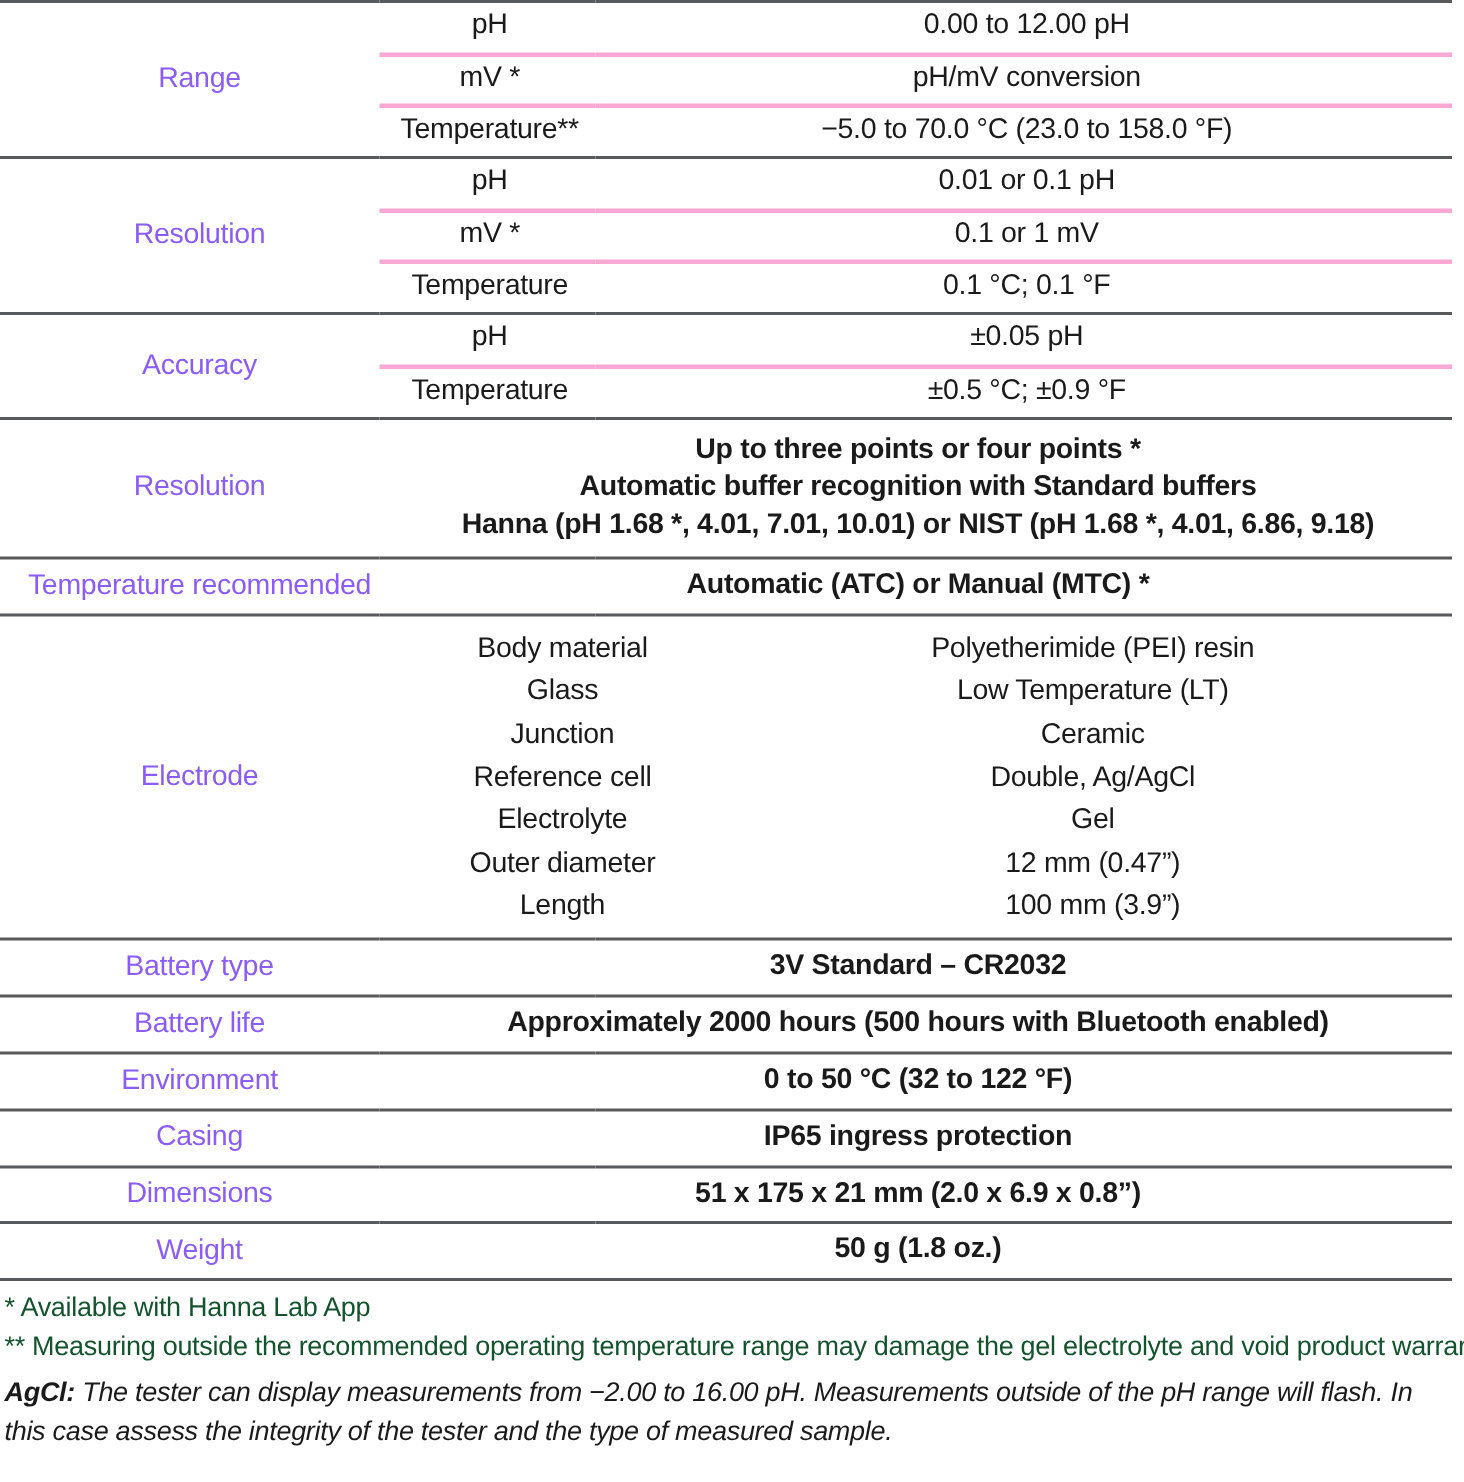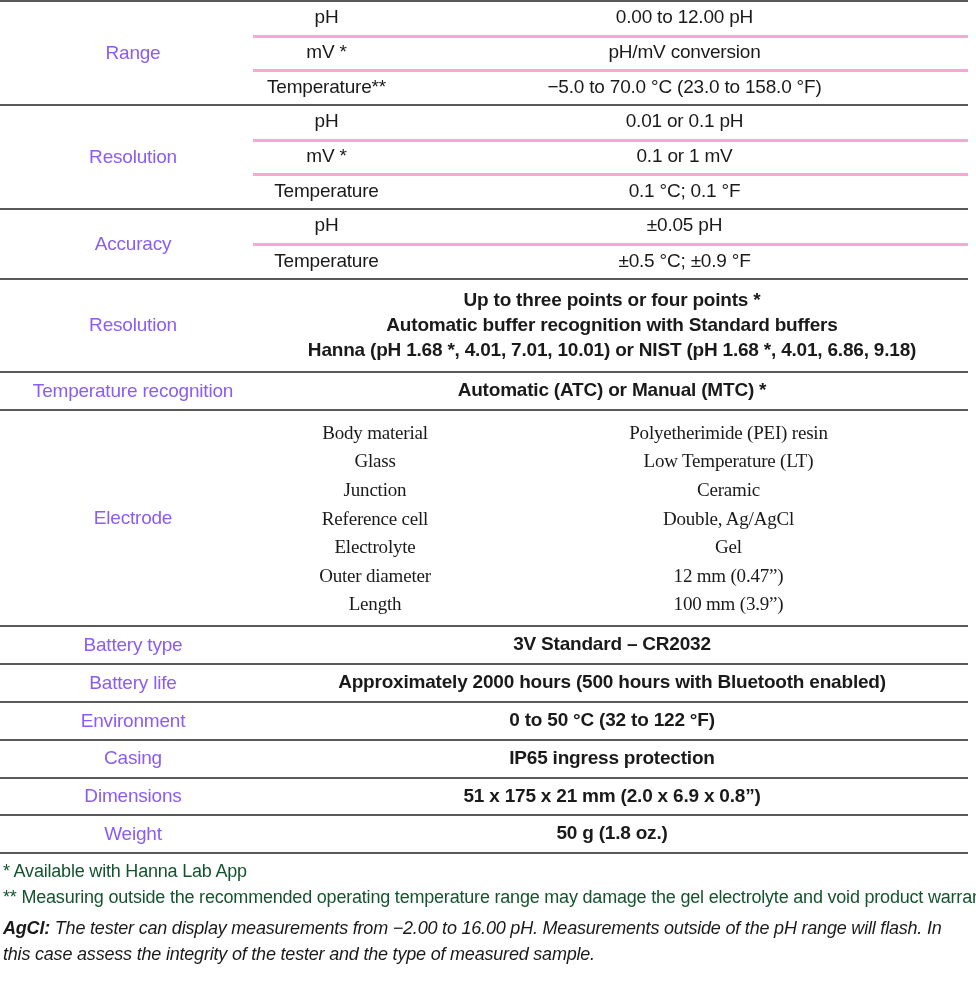--- a/index.html
+++ b/index.html
@@ -106,21 +106,20 @@
   .elist col.e-key { width: 235px; }
   .elist col.e-val { width: 480px; }
   .elist td {
     font-size: 19px;
     line-height: 1.0;
     letter-spacing: -0.2px;
     height: 28.6px;
     padding: 0 0 0 0;
     vertical-align: middle;
     white-space: nowrap;
-    font-family: Liberation Serif, serif;
   }
   .elist td.e-key { padding-left: 9px; }
   .elist td.e-val { padding-left: 1px; }
   td.elec-wrap { padding: 7px 0 7px 0; }
 
   
   tr.simple td { height: 35px; }
 
   .table-bottom {
     width: 968px;
@@ -236,21 +235,21 @@
         </tr>
         <tr class="group">
           <td class="label">Resolution</td>
           <td colspan="2" class="plainval multiline">
             <span class="ln">Up to three points or four points *</span>
             <span class="ln">Automatic buffer recognition with Standard buffers</span>
             <span class="ln">Hanna (pH 1.68 *, 4.01, 7.01, 10.01) or NIST (pH 1.68 *, 4.01, 6.86, 9.18)</span>
           </td>
         </tr>
         <tr class="group simple">
-          <td class="label">Temperature recognition</td>
+          <td class="label">Temperature recommended</td>
           <td colspan="2" class="plainval">Automatic (ATC) or Manual (MTC) *</td>
         </tr>
         <tr class="group">
           <td class="label">Electrode</td>
           <td colspan="2" class="elec-wrap">
             <table class="elist">
               <colgroup>
                 <col class="e-key">
                 <col class="e-val">
               </colgroup>

